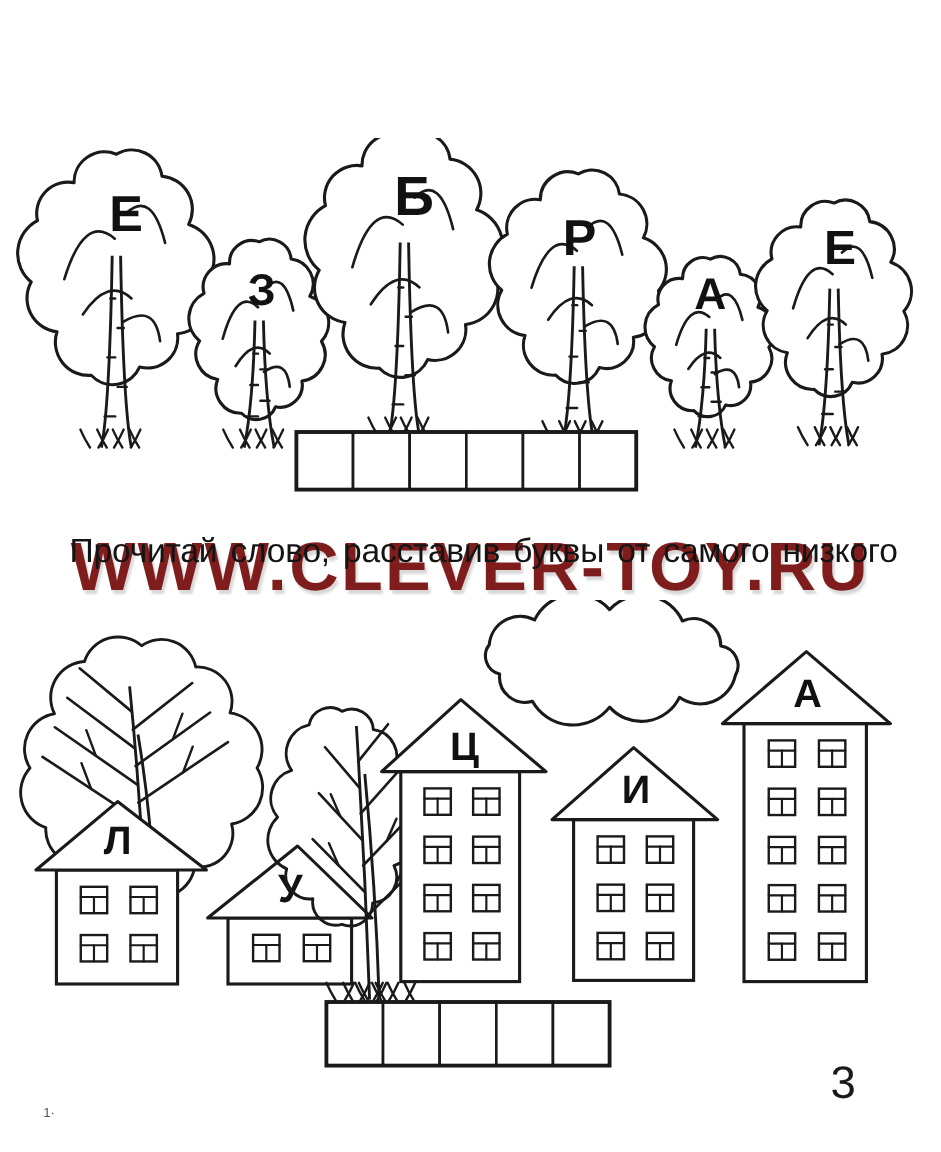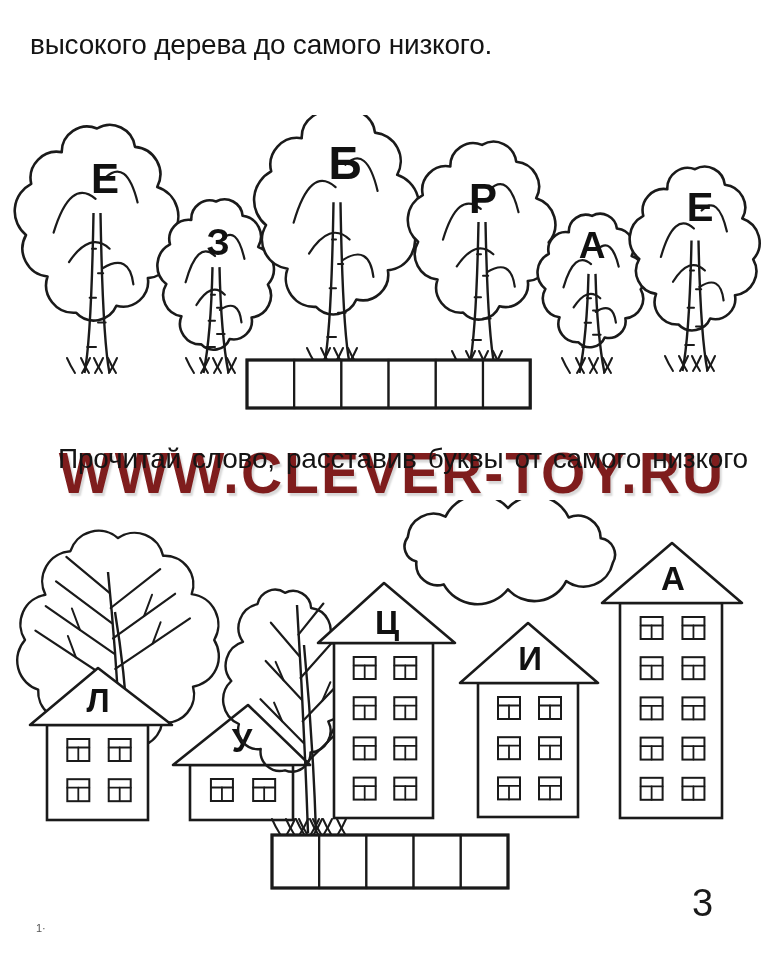--- a/index.html
+++ b/index.html
@@ -25,21 +25,20 @@
   svg.scene{position:absolute;left:0;z-index:2}
   #trees-svg{top:115px}
   #houses-svg{top:500px}
   .pagenum{position:absolute;left:692px;top:882px;z-index:2;font-size:38px;color:#1a1a1a}
   .footmark{position:absolute;left:36px;top:922px;z-index:2;font-size:11px;color:#555}
 </style>
 </head>
 <body>
 
 <div class="instr" id="task1-text">
-  <div class="l2">высокого дерева до самого низкого.</div>
 </div>
 
 <svg id="trees-svg" class="scene" width="784" height="300" viewBox="0 0 784 300">
     <g>
       <path d="M 97.0 13.5 A 25.3 25.3 0 0 1 135.0 31.9 A 27.5 27.5 0 0 1 157.2 72.0 A 30.3 30.3 0 0 1 171.1 120.5 A 29.1 29.1 0 0 1 147.9 163.1 A 25.2 25.2 0 0 1 116.4 190.8 A 24.5 24.5 0 0 1 76.0 197.7 A 27.7 27.7 0 0 1 47.5 161.5 A 28.1 28.1 0 0 1 26.0 120.0 A 30.9 30.9 0 0 1 31.2 68.8 A 26.3 26.3 0 0 1 61.7 37.2 A 25.5 25.5 0 0 1 97.0 13.5 Z" fill="#fff" stroke="#1a1a1a" stroke-width="2.6" stroke-linejoin="round"></path>
       <path d="M 53.6 117.68 Q 70.4 62.5 95.6 83.86" fill="none" stroke="#1a1a1a" stroke-width="2.2" stroke-linecap="round"></path>
       <path d="M 105.4 62.5 Q 126.4 42.92 137.6 87.42" fill="none" stroke="#1a1a1a" stroke-width="2.2" stroke-linecap="round"></path>
       <path d="M 69 147.05 Q 90 115.9 109.6 133.7" fill="none" stroke="#1a1a1a" stroke-width="2.2" stroke-linecap="round"></path>
       <path d="M 102.6 153.28 Q 129.2 137.26 133.4 169.3" fill="none" stroke="#1a1a1a" stroke-width="2.2" stroke-linecap="round"></path>
       <path d="M 93.5 98.1 C 92.5 155.95 90 230 84.5 258" fill="none" stroke="#1a1a1a" stroke-width="2.4"></path>

